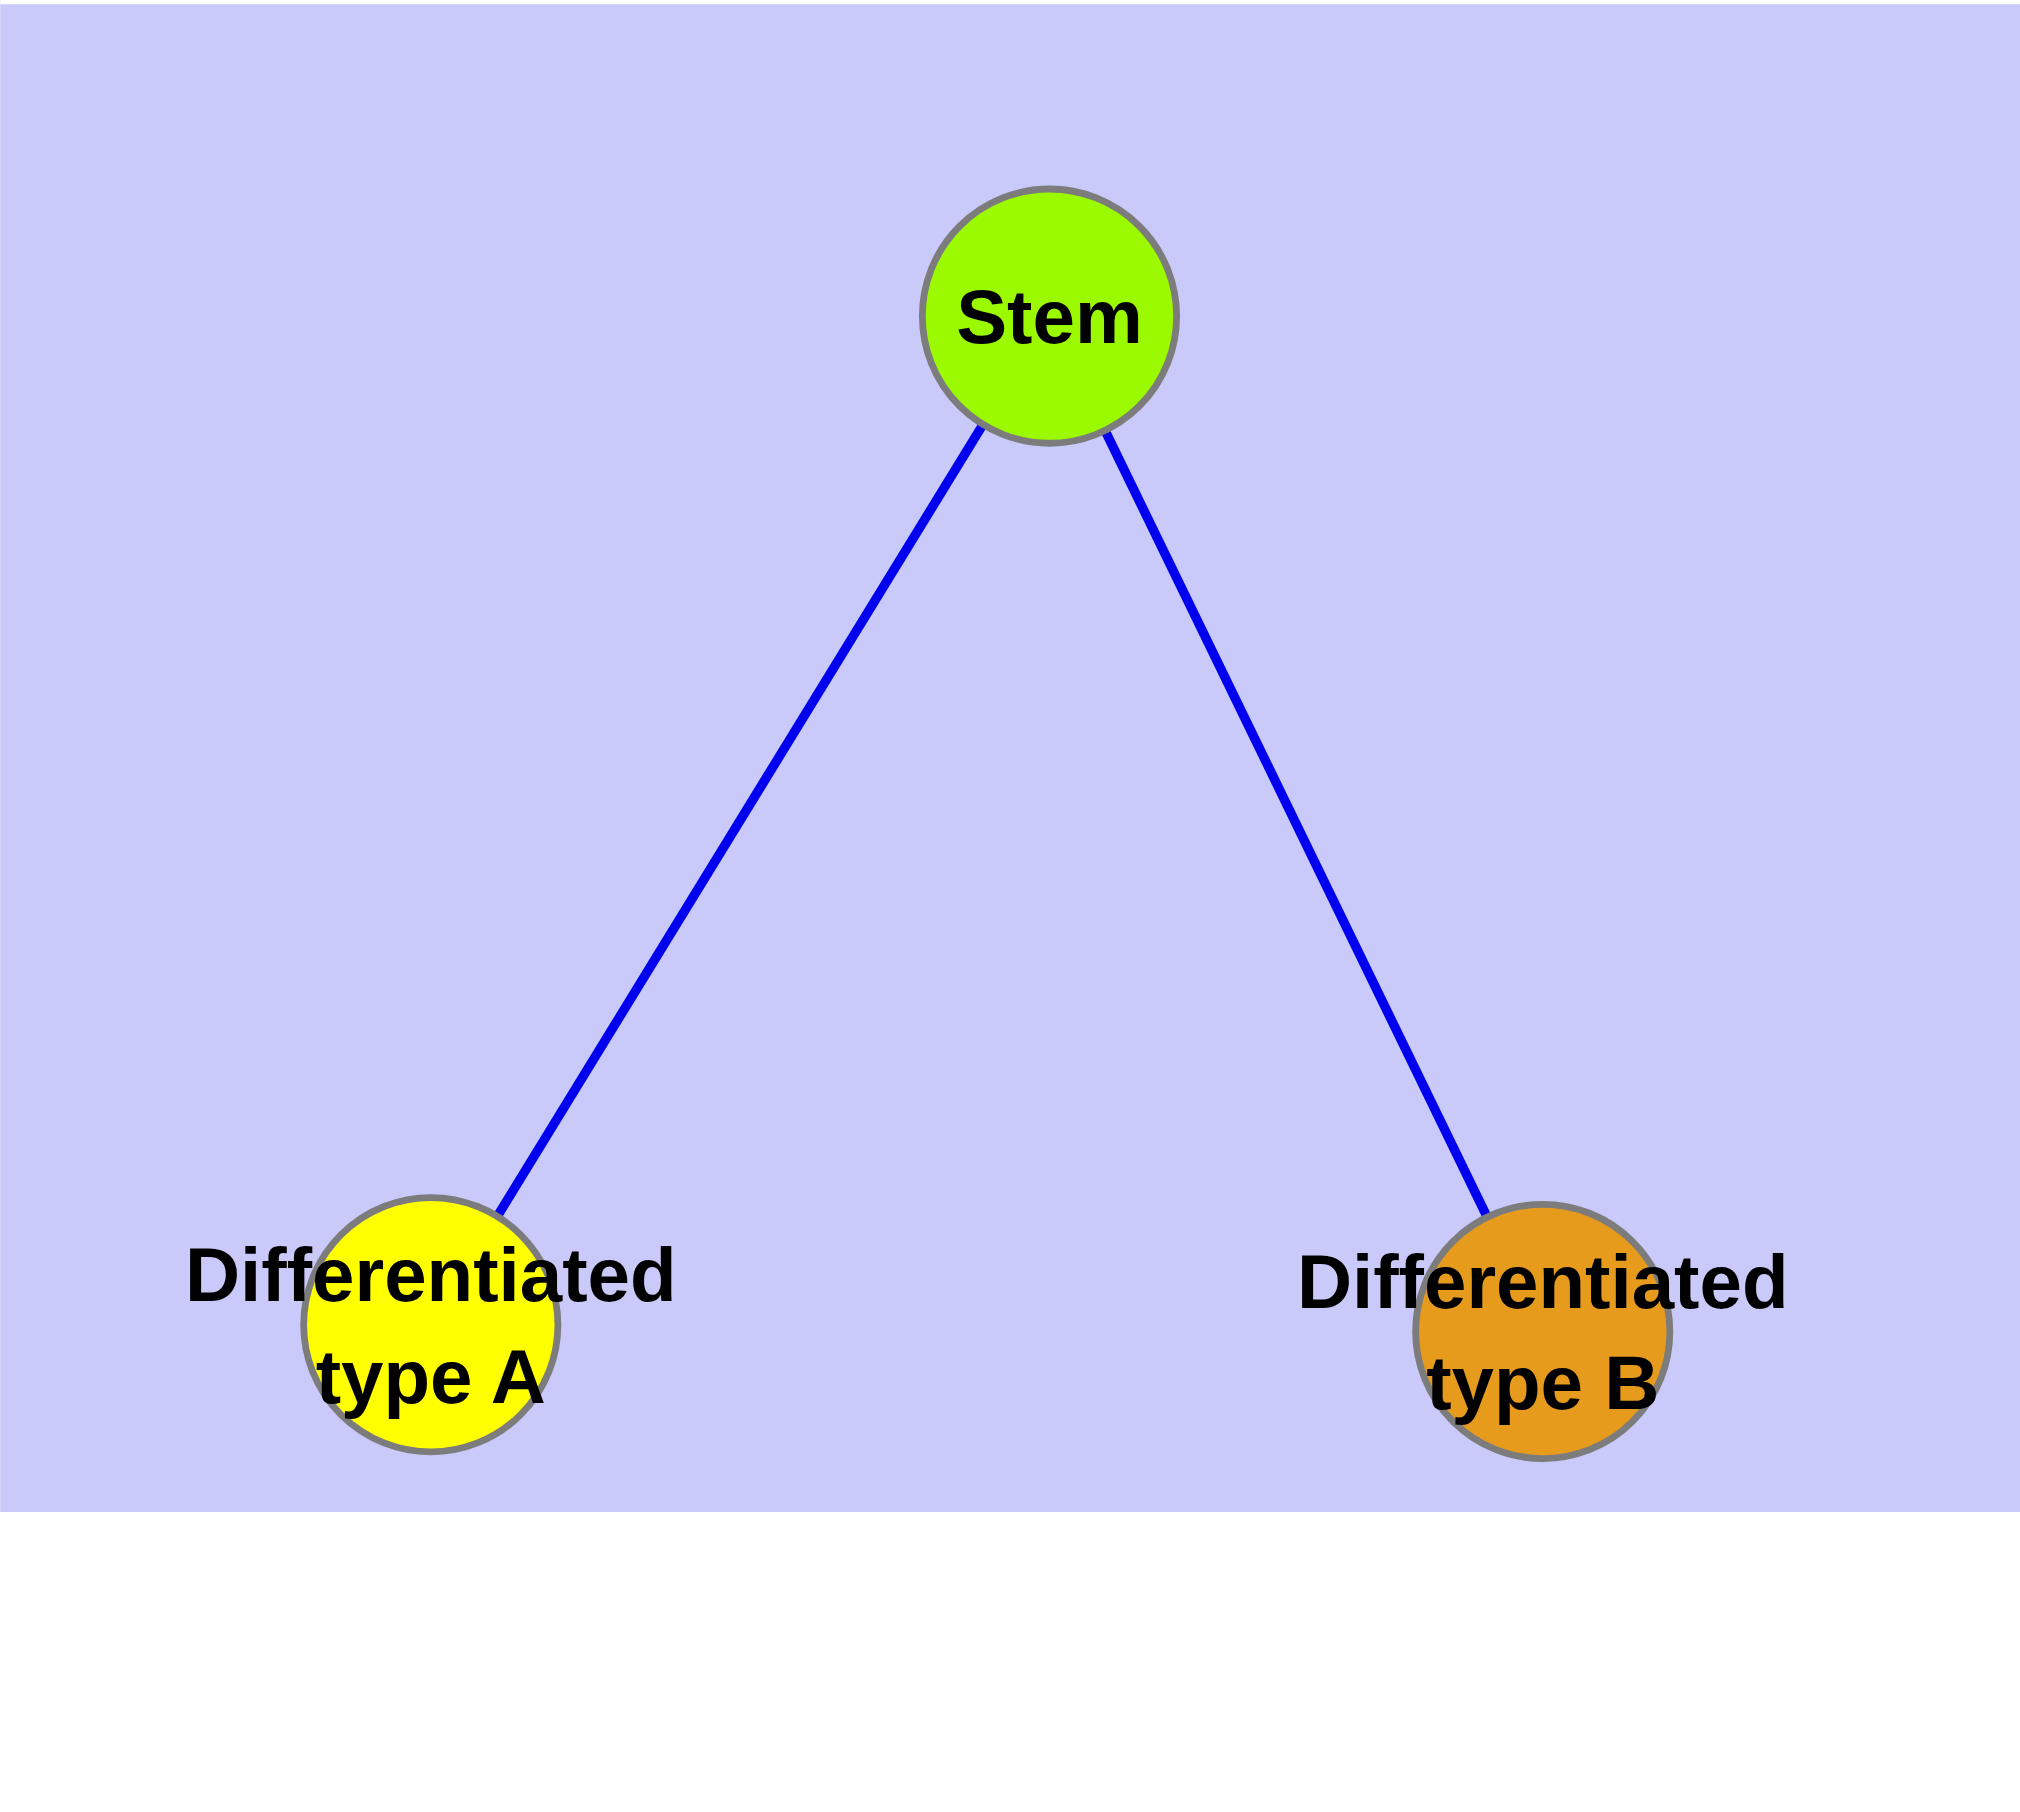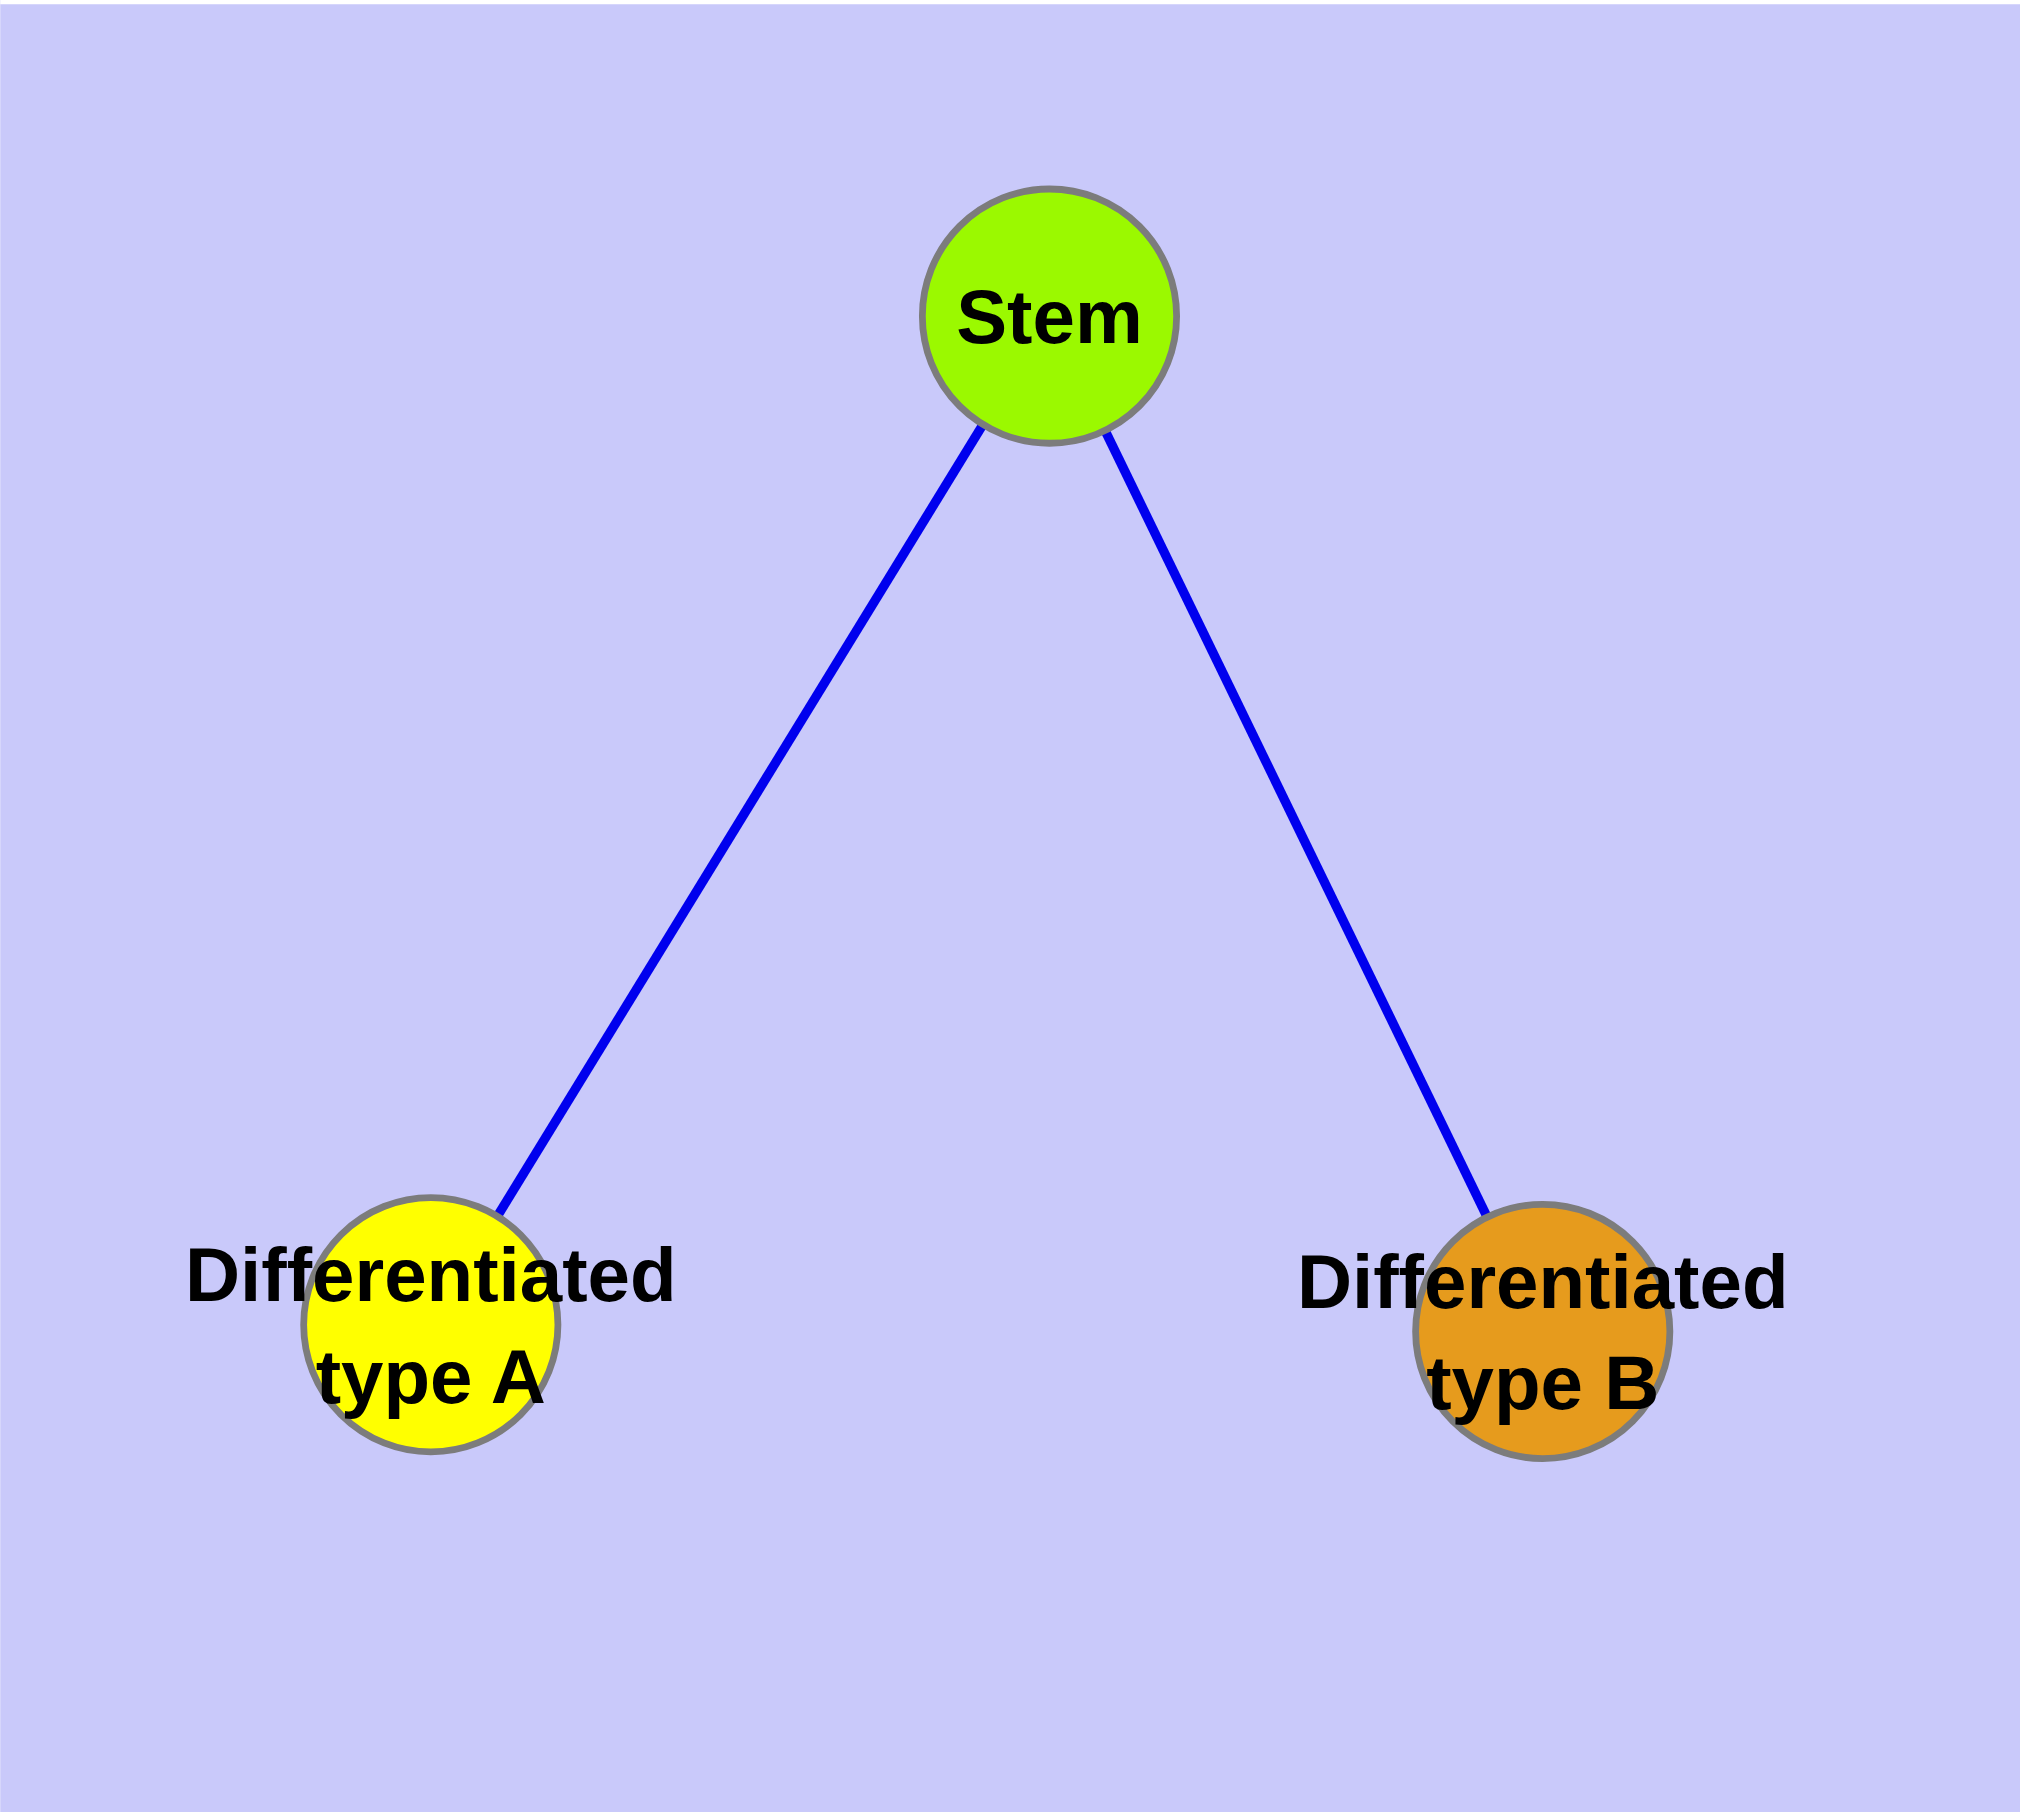--- a/index.html
+++ b/index.html
@@ -2,21 +2,21 @@
 <html style="font-size:13.6px"><head>
 <meta charset="utf-8">
 <style>
   html, body {
     margin: 0;
     padding: 0;
     background: #ffffff;
   }
   .diagram-wrap {
     width: 2021px;
-    height: 1812px;
+    height: 1512px;
     position: relative;
   }
   svg {
     display: block;
   }
   .node-label {
     font-family: "Liberation Sans", sans-serif;
     font-weight: bold;
     font-size: 90px;
     fill: #000000;

